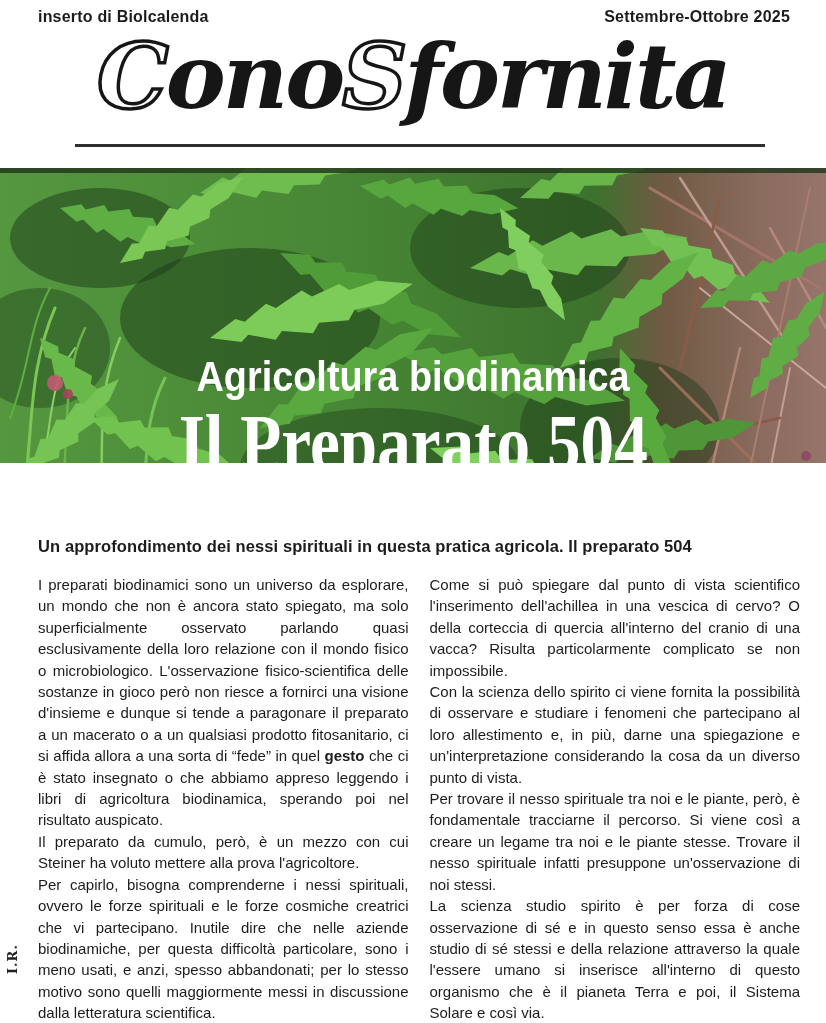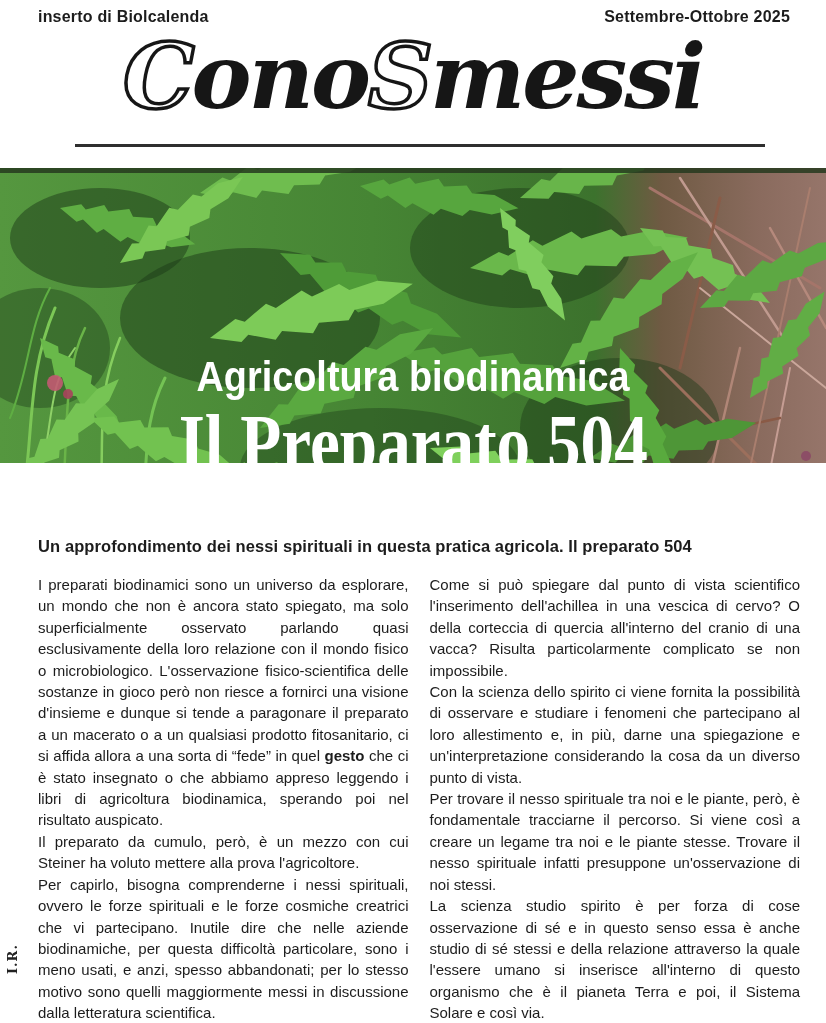--- a/index.html
+++ b/index.html
@@ -35,21 +35,21 @@
               font-family:"DejaVu Serif","Liberation Serif",serif;font-weight:bold;font-size:13px;letter-spacing:1px;color:#222;}
 </style>
 </head>
 <body>
 
 <div class="page">
 
   <div class="header-left">inserto di Biolcalenda</div>
   <div class="header-right">Settembre-Ottobre 2025</div>
 
-  <div class="masthead"><span class="outline">C</span><span class="solid">ono</span><span class="outline">S</span><span class="solid">messi</span></div>
+  <div class="masthead"><span class="outline">C</span><span class="solid">ono</span><span class="outline">S</span><span class="solid">fornita</span></div>
 
   <div class="rule"></div>
 
   <div class="hero">
     <svg viewBox="0 0 826 354" preserveAspectRatio="none">
       <defs>
         <linearGradient id="bg" x1="0" y1="0" x2="1" y2="0">
           <stop offset="0" stop-color="#55973f"></stop>
           <stop offset="0.45" stop-color="#468534"></stop>
           <stop offset="0.72" stop-color="#3c722d"></stop>

